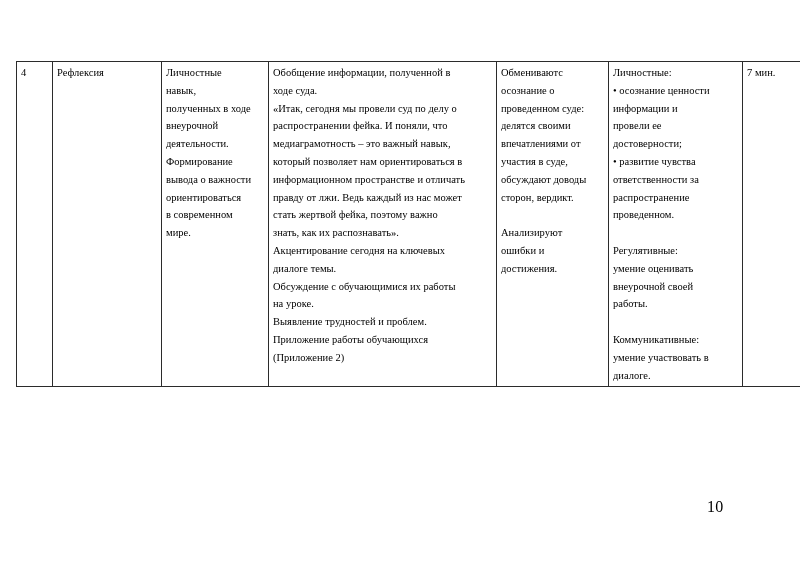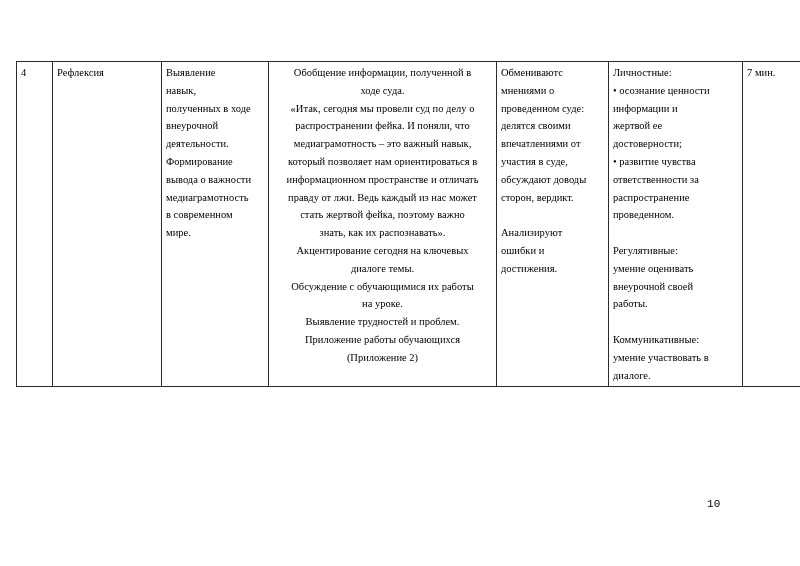--- a/index.html
+++ b/index.html
@@ -41,43 +41,43 @@
     font-size: 10.5px;
     line-height: 17.8px;
     font-family: "Liberation Serif", "DejaVu Serif", serif;
     height: 284px;
   }
 
   
   .col-num      { width: 27px;  }
   .col-stage    { width: 100px; }
   .col-goal     { width: 98px;  }
-  .col-content  { width: 219px; text-align: center; }
+  .col-content  { width: 219px; }
   .col-students { width: 103px; }
   .col-uud      { width: 125px; }
   .col-time     { width: 93px;  }
 
   .cell-inner {
     margin: 0;
   }
   .cell-inner p {
     margin: 0;
     padding: 0;
   }
   .cell-inner p.gap {
     height: 17.8px;
   }
 
   
   .page-number {
     position: absolute;
     left: 707px;
     top: 498px;
-    font-size: 11px;
-    font-family: Liberation Mono, monospace;
+    font-size: 16px;
+    font-family: Liberation Serif, serif;
     color: #000000;
     letter-spacing: 0.2px;
   }
 </style>
 </head>
 <body>
 
 <div class="page">
 
   <table class="lesson-table">
@@ -91,28 +91,28 @@
         </td>
 
         <td class="col-stage">
           <div class="cell-inner">
             <p>Рефлексия</p>
           </div>
         </td>
 
         <td class="col-goal">
           <div class="cell-inner">
-            <p>Выявление</p>
+            <p>Личностные</p>
             <p>навык,</p>
             <p>полученных в ходе</p>
             <p>внеурочной</p>
             <p>деятельности.</p>
             <p>Формирование</p>
             <p>вывода о важности</p>
-            <p>медиаграмотность</p>
+            <p>ориентироваться</p>
             <p>в современном</p>
             <p>мире.</p>
           </div>
         </td>
 
         <td class="col-content">
           <div class="cell-inner">
             <p>Обобщение информации, полученной в</p>
             <p>ходе суда.</p>
             <p>«Итак, сегодня мы провели суд по делу о</p>
@@ -129,40 +129,40 @@
             <p>на уроке.</p>
             <p>Выявление трудностей и проблем.</p>
             <p>Приложение работы обучающихся</p>
             <p>(Приложение 2)</p>
           </div>
         </td>
 
         <td class="col-students">
           <div class="cell-inner">
             <p>Обмениваютс</p>
-            <p>мнениями о</p>
+            <p>осознание о</p>
             <p>проведенном суде:</p>
             <p> делятся своими</p>
             <p>впечатлениями от</p>
             <p>участия в суде,</p>
             <p>обсуждают доводы</p>
             <p>сторон, вердикт.</p>
             <p class="gap"></p>
             <p>Анализируют</p>
             <p>ошибки и</p>
             <p>достижения.</p>
           </div>
         </td>
 
         <td class="col-uud">
           <div class="cell-inner">
             <p> Личностные:</p>
             <p> • осознание ценности</p>
             <p>информации и</p>
-            <p>жертвой ее</p>
+            <p>провели ее</p>
             <p>достоверности;</p>
             <p> • развитие чувства</p>
             <p>ответственности за</p>
             <p>распространение</p>
             <p>проведенном.</p>
             <p class="gap"></p>
             <p> Регулятивные:</p>
             <p> умение оценивать</p>
             <p> внеурочной своей</p>
             <p> работы.</p>

